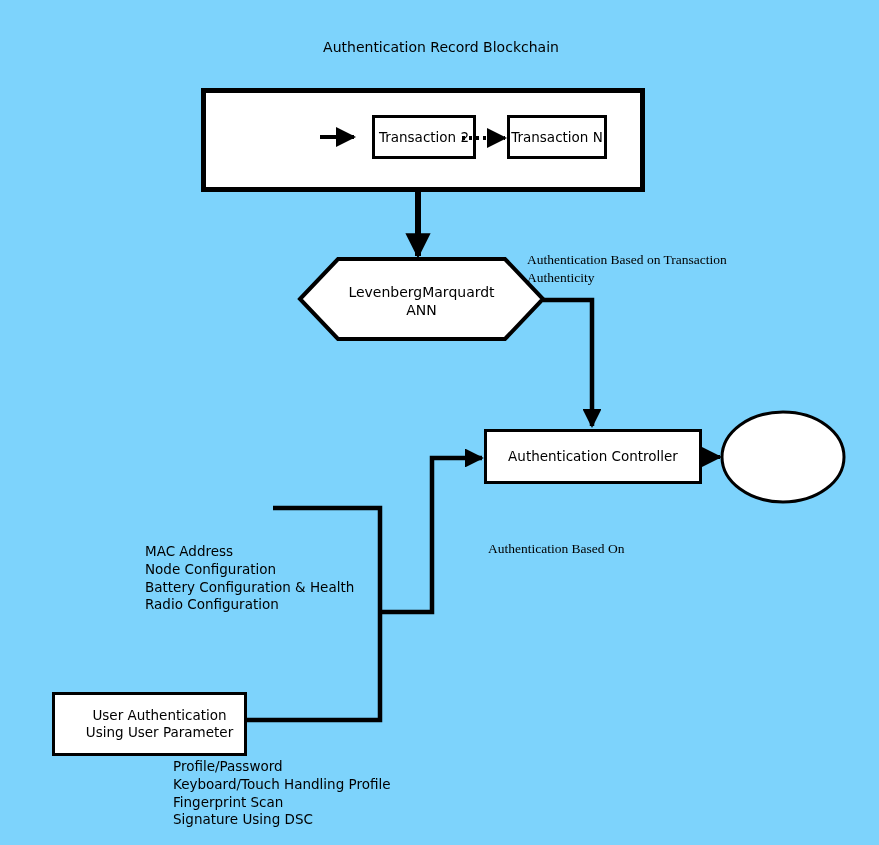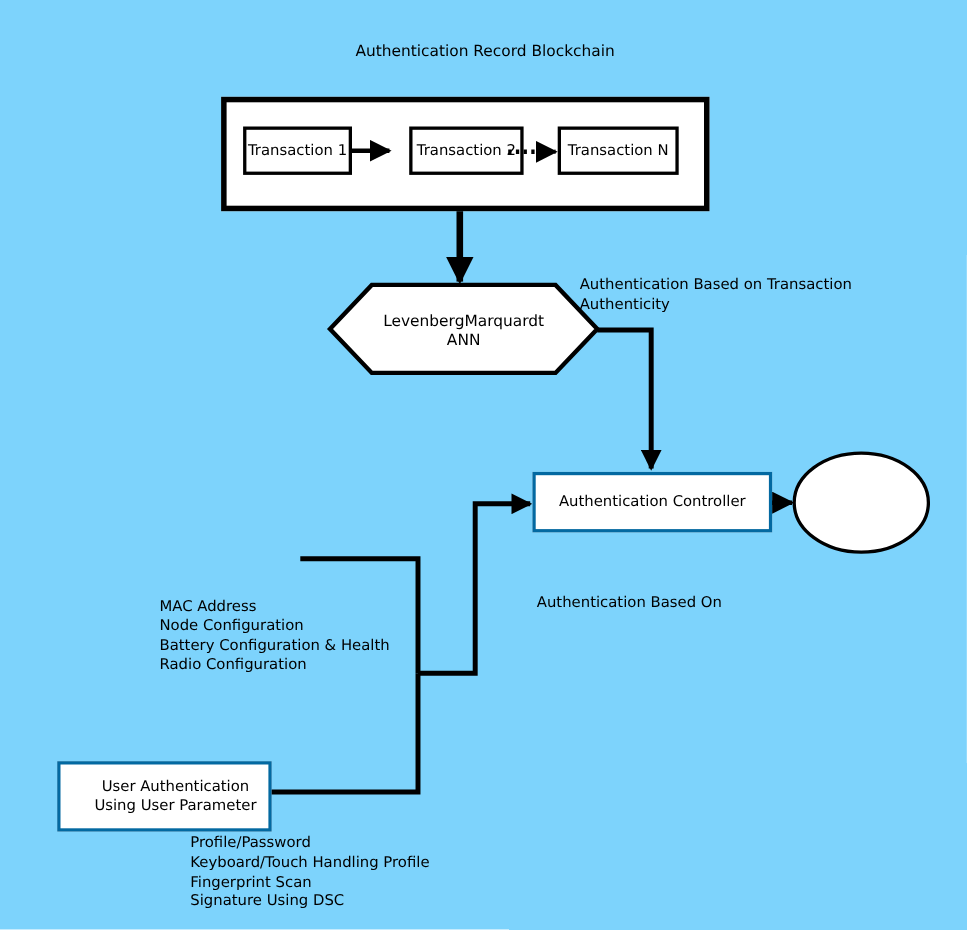--- a/index.html
+++ b/index.html
@@ -31,39 +31,39 @@
     position: absolute;
     box-sizing: border-box;
     display: flex;
     align-items: center;
     justify-content: center;
     text-align: center;
     background: #ffffff;
     line-height: 1.25;
   }
   .boxnode {
-    border: 3px solid #0369a1;
+    border: 3px solid #000000;
   }
   .txbox {
     border: 3px solid #000000;
     font-size: 13.5px;
     white-space: nowrap;
   }
   .bigbox {
     border: 5px solid #000000;
   }
   .label {
     position: absolute;
     font-size: 13.5px;
     line-height: 1.32;
     white-space: pre-line;
     background: transparent;
   }
   .label.ctr { text-align: left; }
-  .label.lft { text-align: left; }
+  .label.lft { text-align: left; font-family: Liberation Serif, serif; }
   .title {
     position: absolute;
     font-size: 14px;
     text-align: center;
     white-space: nowrap;
   }
   .hexlabel, .ellipselabel {
     position: absolute;
     font-size: 14px;
     text-align: center;
@@ -77,29 +77,26 @@
 </style>
 </head>
 <body>
 
 <div id="canvas">
 
   <div class="title" style="left:291px; top:39px; width:300px;">Authentication Record Blockchain</div>
 
   <div class="node bigbox" style="left:201px; top:88px; width:444px; height:104px;"></div>
 
-  <div class="node txbox" style="left:221px; top:115px; width:99px; height:44px;">
-    <span>Transaction 1</span>
-  </div>
 
   <div class="node txbox" style="left:372px; top:115px; width:104px; height:44px;">
     <span>Transaction 2</span>
   </div>
 
-  <div class="node txbox" style="left:507px; top:115px; width:110px; height:44px;">
+  <div class="node txbox" style="left:507px; top:115px; width:100px; height:44px;">
     <span>Transaction N</span>
   </div>
 
   <svg class="layer" viewBox="0 0 879 845">
     <polygon points="300,299 338,259 505,259 543,299 505,339 338,339" fill="#ffffff" stroke="#000000" stroke-width="4"></polygon>
   </svg>
   <div class="hexlabel" style="left:331px; top:283px; width:181px;">LevenbergMarquardt
 ANN</div>
 
   <div class="node boxnode" style="left:484px; top:429px; width:218px; height:55px; font-size:13.5px;">

